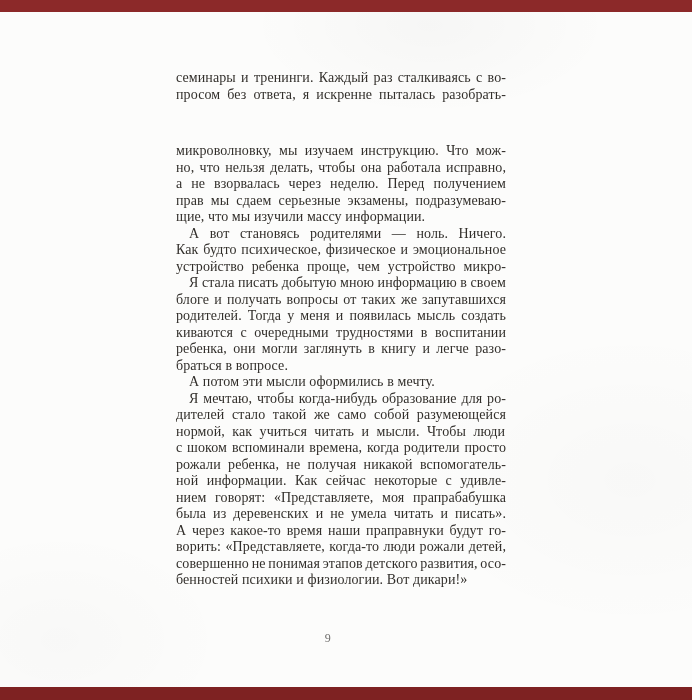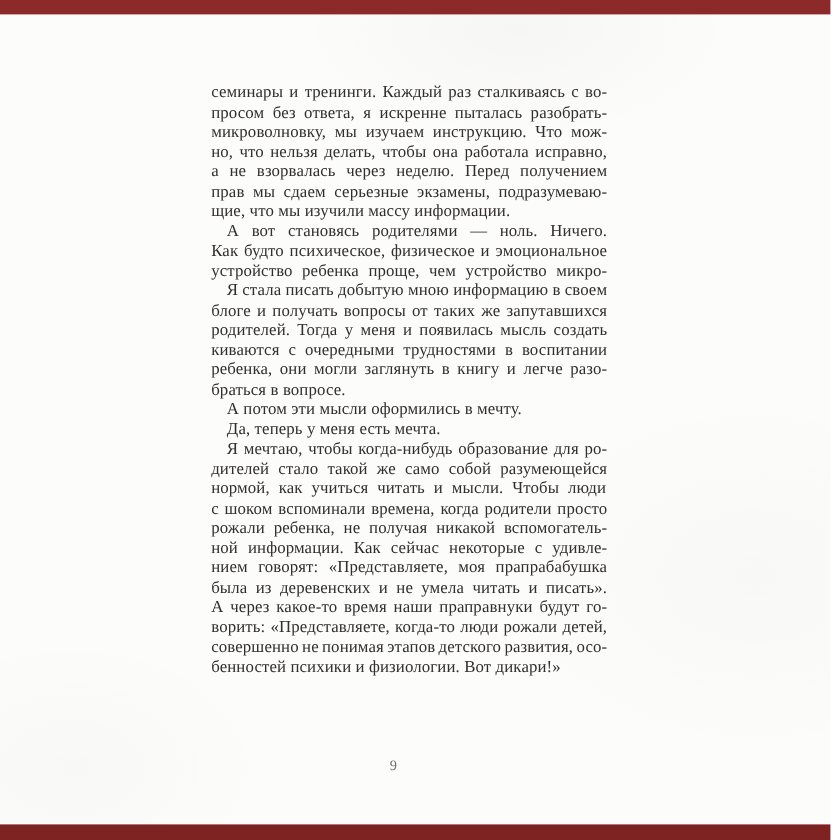--- a/index.html
+++ b/index.html
@@ -47,36 +47,35 @@
   }
 </style>
 </head>
 <body>
 
 <div class="photo">
   <div class="band band-top"></div>
   <div class="text-block">
       <div class="line j" style="word-spacing: 1.6183px;"><span>семинары и тренинги. Каждый раз сталкиваясь с во-</span></div>
       <div class="line j" style="word-spacing: 3.40365px;"><span>просом без ответа, я искренне пыталась разобрать-</span></div>
-      <div class="line j" style="word-spacing: 3.675px;"><span>микроволновку, мы изучаем инструкцию. Что мож-</span></div>
+      <div class="line j" style="word-spacing: 3.675px; margin-top: 40px;"><span>микроволновку, мы изучаем инструкцию. Что мож-</span></div>
       <div class="line j" style="word-spacing: 1.71429px;"><span>но, что нельзя делать, чтобы она работала исправно,</span></div>
       <div class="line j" style="word-spacing: 5.29948px;"><span>а не взорвалась через неделю. Перед получением</span></div>
       <div class="line j" style="word-spacing: 3.48438px;"><span>прав мы сдаем серьезные экзамены, подразумеваю-</span></div>
       <div class="line"><span>щие, что мы изучили массу информации.</span></div>
       <div class="line ind j" style="word-spacing: 6.88542px;"><span>А вот становясь родителями — ноль. Ничего.</span></div>
       <div class="line j" style="word-spacing: 1.2px;"><span>Как будто психическое, физическое и эмоциональное</span></div>
       <div class="line j" style="word-spacing: 4.30625px;"><span>устройство ребенка проще, чем устройство микро-</span></div>
       <div class="line ind j" style="word-spacing: -0.129464px;"><span>Я стала писать добытую мною информацию в своем</span></div>
       <div class="line j" style="word-spacing: 1.54018px;"><span>блоге и получать вопросы от таких же запутавшихся</span></div>
       <div class="line j" style="word-spacing: 2.44196px;"><span>родителей. Тогда у меня и появилась мысль создать</span></div>
       <div class="line j" style="word-spacing: 3.89062px;"><span>киваются с очередными трудностями в воспитании</span></div>
       <div class="line j" style="word-spacing: 2.64062px;"><span>ребенка, они могли заглянуть в книгу и легче разо-</span></div>
       <div class="line"><span>браться в вопросе.</span></div>
       <div class="line ind"><span>А потом эти мысли оформились в мечту.</span></div>
-      <div class="line ind"><span>Да, теперь у меня есть мечта.</span></div>
       <div class="line ind j" style="word-spacing: 1.15885px;"><span>Я мечтаю, чтобы когда-нибудь образование для ро-</span></div>
       <div class="line j" style="word-spacing: 3.98698px;"><span>дителей стало такой же само собой разумеющейся</span></div>
       <div class="line j" style="word-spacing: 3.79464px;"><span>нормой, как учиться читать и мысли. Чтобы люди</span></div>
       <div class="line j" style="word-spacing: 1.20052px;"><span>с шоком вспоминали времена, когда родители просто</span></div>
       <div class="line j" style="word-spacing: 3.70938px;"><span>рожали ребенка, не получая никакой вспомогатель-</span></div>
       <div class="line j" style="word-spacing: 4.7474px;"><span>ной информации. Как сейчас некоторые с удивле-</span></div>
       <div class="line j" style="word-spacing: 5.05859px;"><span>нием говорят: «Представляете, моя прапрабабушка</span></div>
       <div class="line j" style="word-spacing: 3.37109px;"><span>была из деревенских и не умела читать и писать».</span></div>
       <div class="line j" style="word-spacing: 2.10045px; text-align: center;"><span>А через какое-то время наши праправнуки будут го-</span></div>
       <div class="line j" style="word-spacing: 0.778125px;"><span>ворить: «Представляете, когда-то люди рожали детей,</span></div>

